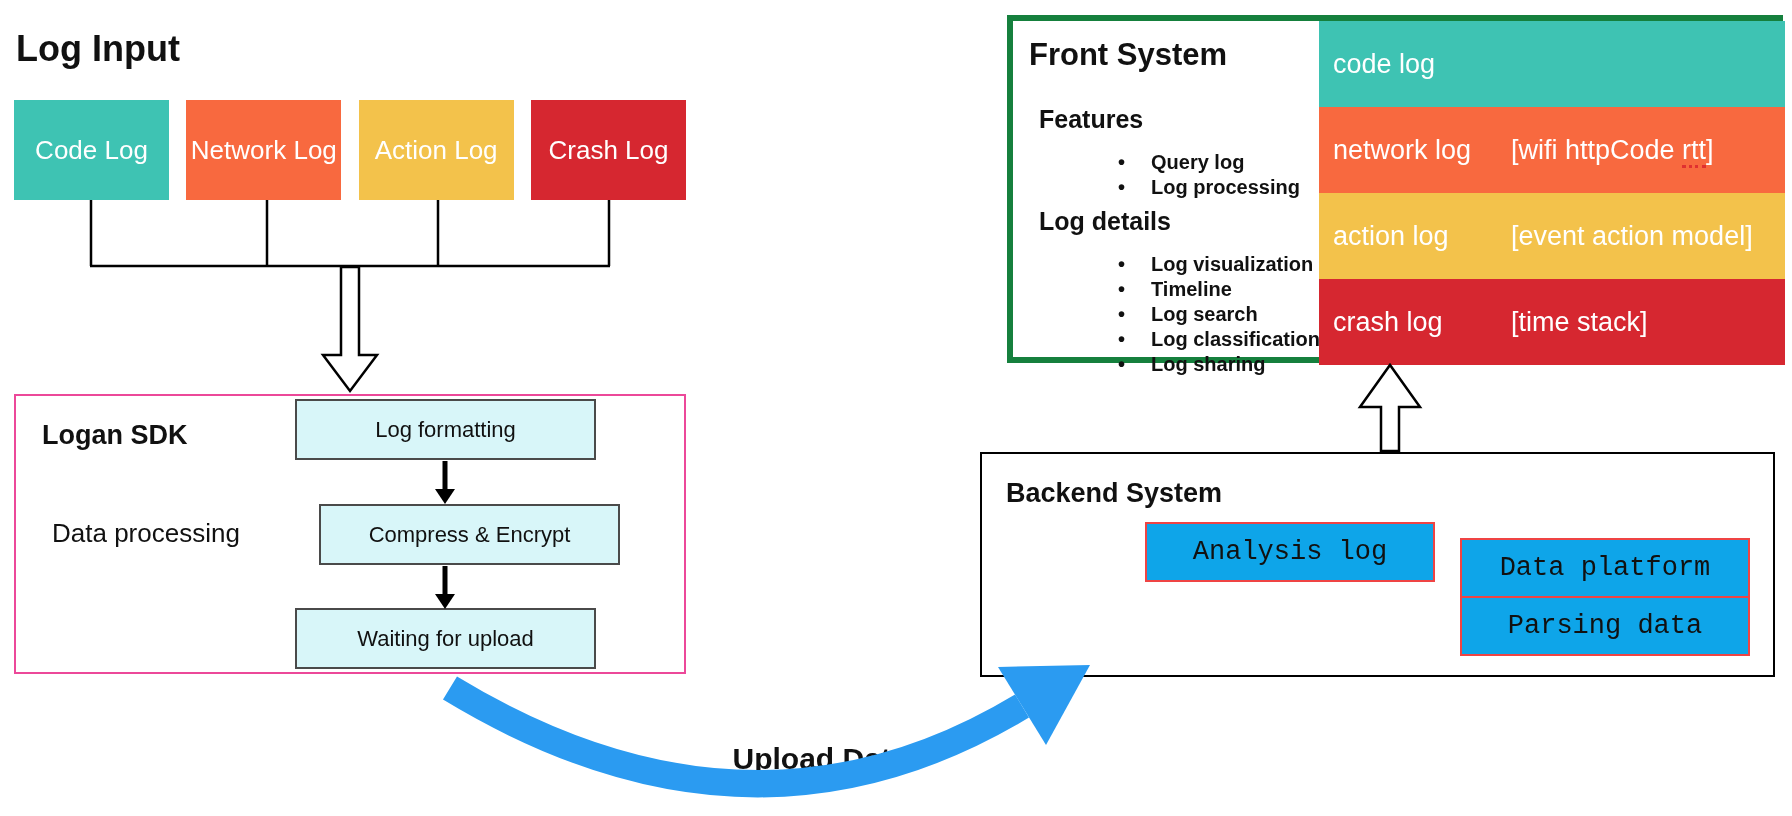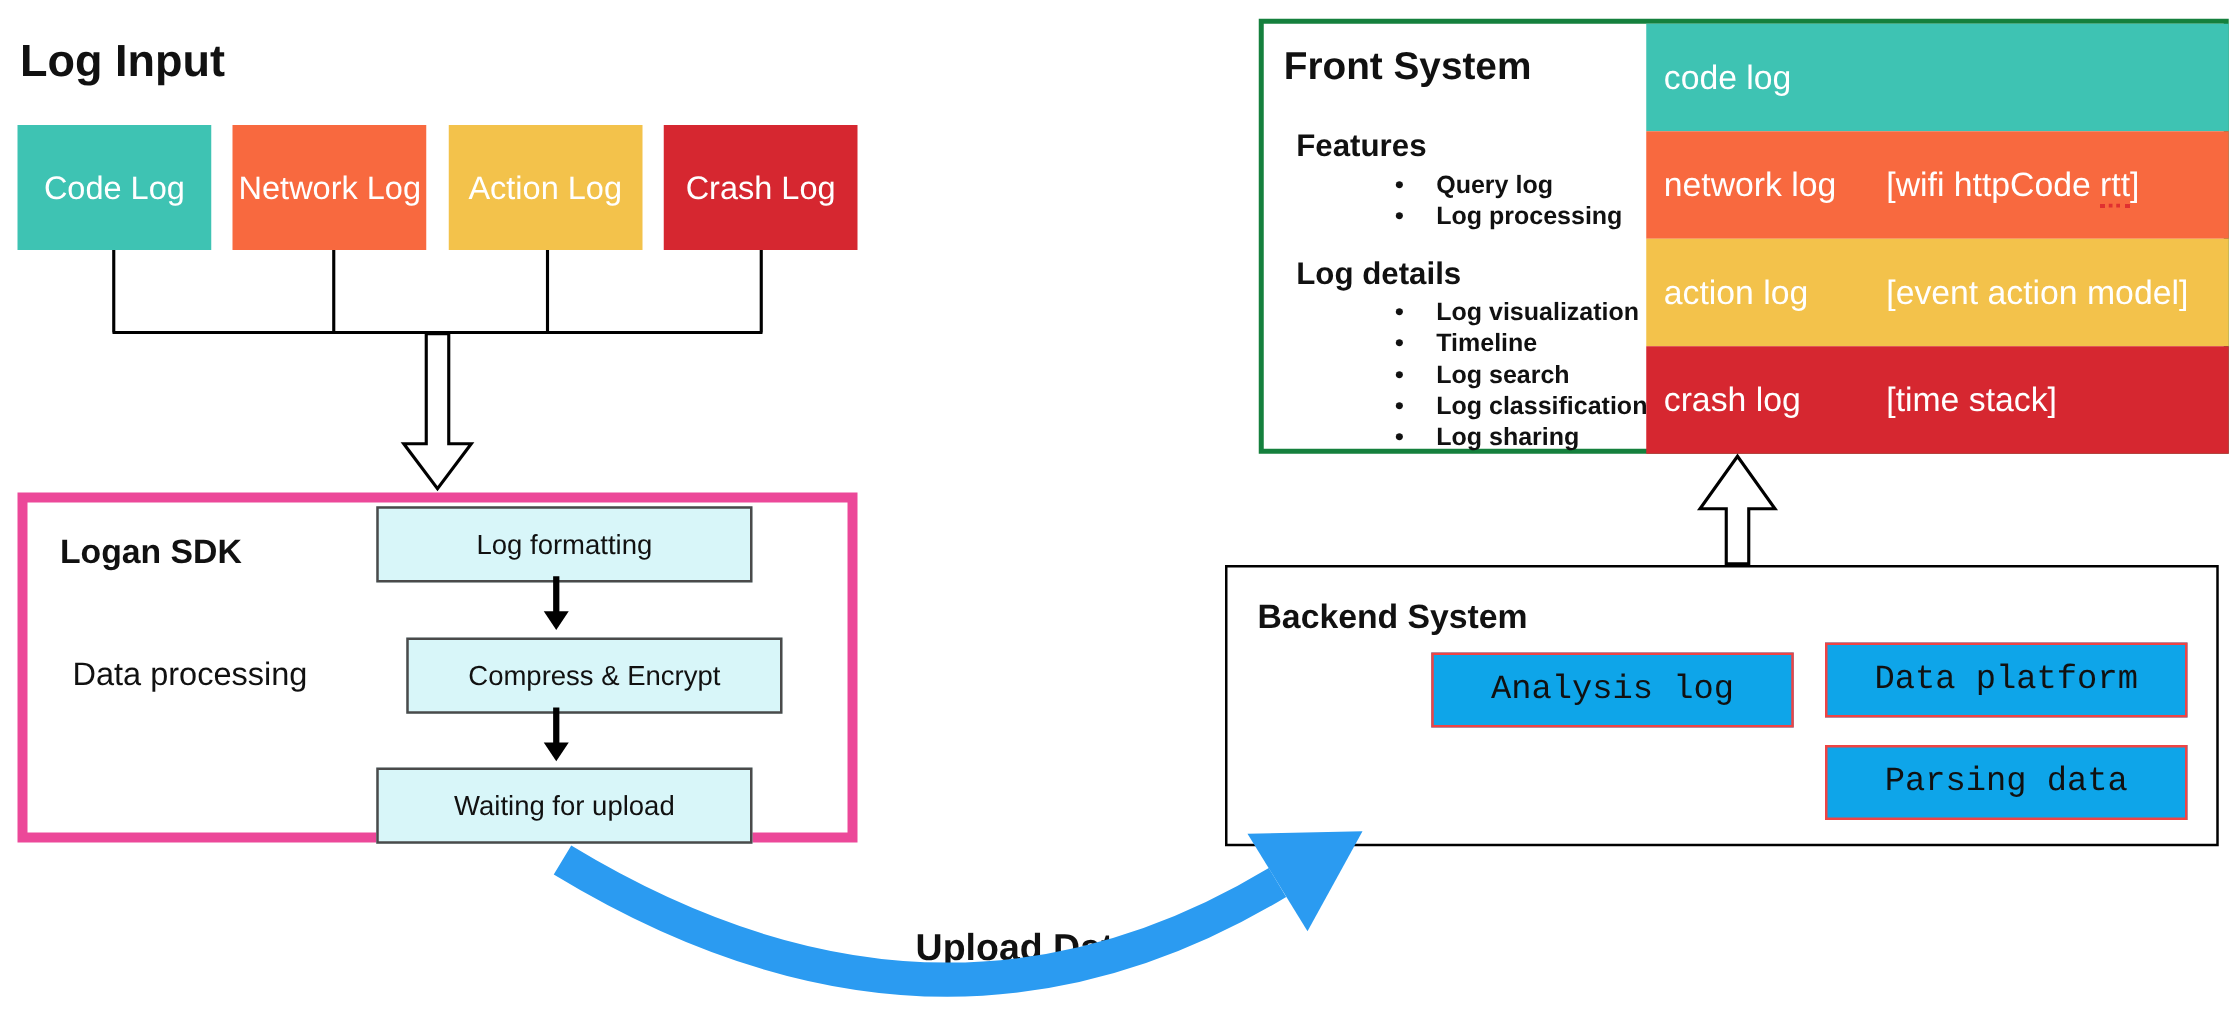--- a/index.html
+++ b/index.html
@@ -10,32 +10,32 @@
 
   
   .page-h{font-weight:bold;font-size:36px;}
 
   
   #input-row{left:14px;top:100px;width:672px;display:flex;justify-content:space-between;}
   .input-box{width:155px;height:100px;display:flex;align-items:center;justify-content:center;
              color:#fff;font-size:26px;}
 
   
-  #logan-box{left:14px;top:394px;width:672px;height:280px;border:8px solid #ec4899;box-sizing:border-box;background:#fff;}
+  #logan-box{left:14px;top:394px;width:672px;height:280px;border:2px solid #ec4899;box-sizing:border-box;background:#fff;}
   #logan-title{left:26px;top:24px;font-size:27px;font-weight:bold;}
   #logan-sub{left:36px;top:122px;font-size:26px;}
   .step-box{left:279px;width:301px;height:61px;background:#d8f6f9;border:2px solid #4a4a4a;
             box-sizing:border-box;display:flex;align-items:center;justify-content:center;font-size:22px;}
 
   
-  #front-box{left:1007px;top:15px;width:776px;height:348px;border:4px solid #15803d;box-sizing:border-box;background:#fff;padding-left:45px;}
+  #front-box{left:1007px;top:15px;width:776px;height:348px;border:6px solid #15803d;box-sizing:border-box;background:#fff;padding-left:45px;}
   #front-title{left:16px;top:16px;font-size:31px;font-weight:bold;}
   .front-sec{position:absolute;left:26px;}
   .front-sec h3{margin:0;font-size:25px;font-weight:bold;}
-  .front-sec ul{list-style:none;margin:4px 0 0 0;padding:0;}
+  .front-sec ul{list-style:none;margin:16px 0 0 0;padding:0;}
   .front-sec li{position:relative;padding-left:112px;font-size:20px;font-weight:bold;line-height:25px;white-space:nowrap;}
   .front-sec li::before{content:"\2022";position:absolute;left:79px;}
   #bands{left:306px;top:0;width:466px;height:344px;display:flex;flex-direction:column;}
   .band{flex:1;display:flex;align-items:center;color:#fff;font-size:27px;white-space:nowrap;}
   .band-label{padding-left:14px;width:178px;flex:none;}
   .squiggle{border-bottom:3px dotted #e03030;}
 
   
   #backend-box{left:980px;top:452px;width:795px;height:225px;border:2px solid #000;box-sizing:border-box;background:#fff;}
   #backend-title{left:24px;top:24px;font-size:27px;font-weight:bold;}
@@ -134,21 +134,21 @@
   </div>
   </div>
 
   <div id="backend-box" class="abs">
     <div id="backend-title" class="abs">Backend System</div>
 
     <div class="bbox" style="left: 163px; top: 68px;">
       <span>Analysis log</span>
     </div>
 
-    <div class="bbox" style="left: 478px; top: 60px;">
+    <div class="bbox" style="left: 478px; top: 84px;">
       <span>Data platform</span>
     </div>
 
 
     <div class="bbox" style="left: 478px; top: 142px;">
       <span>Parsing data</span>
     </div>
   </div>
 
   <div id="upload-label" class="abs">Upload Data</div>

